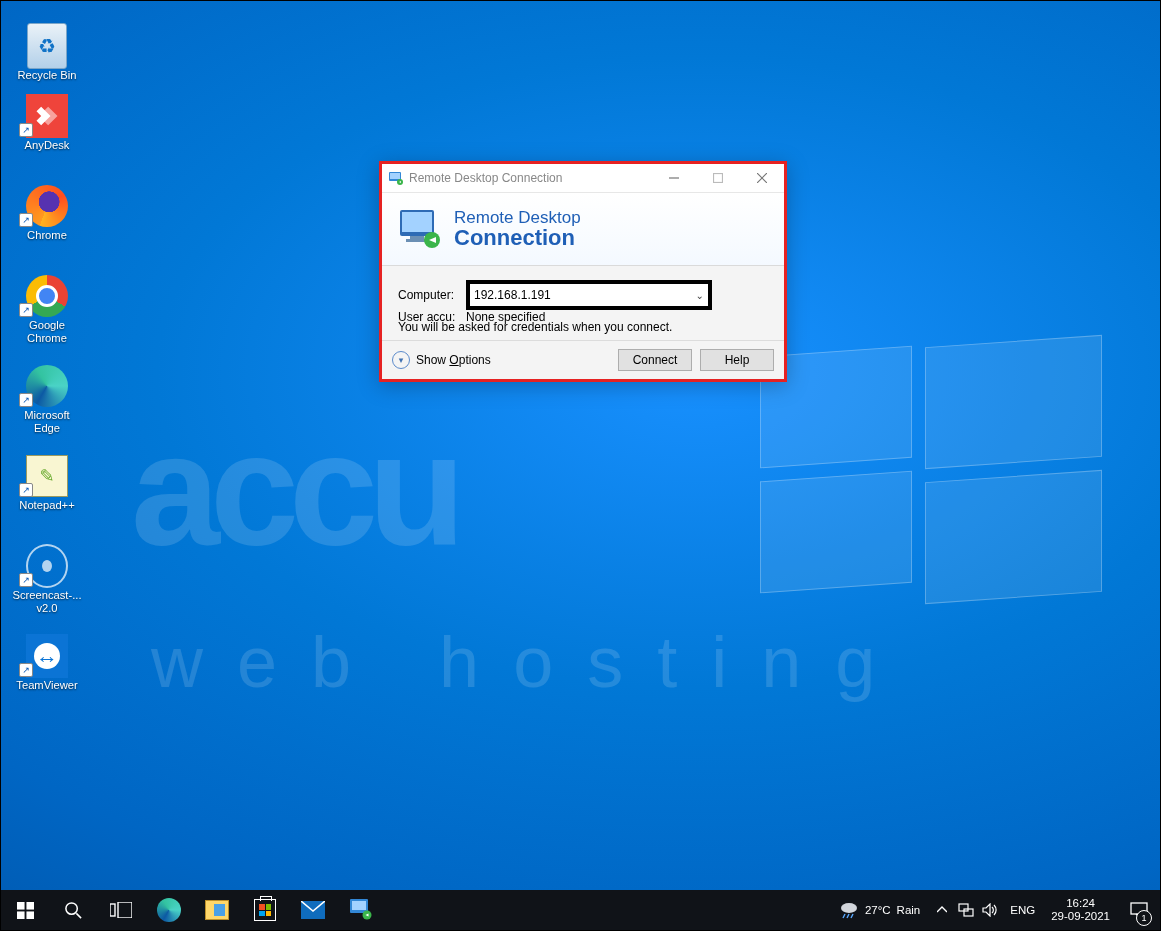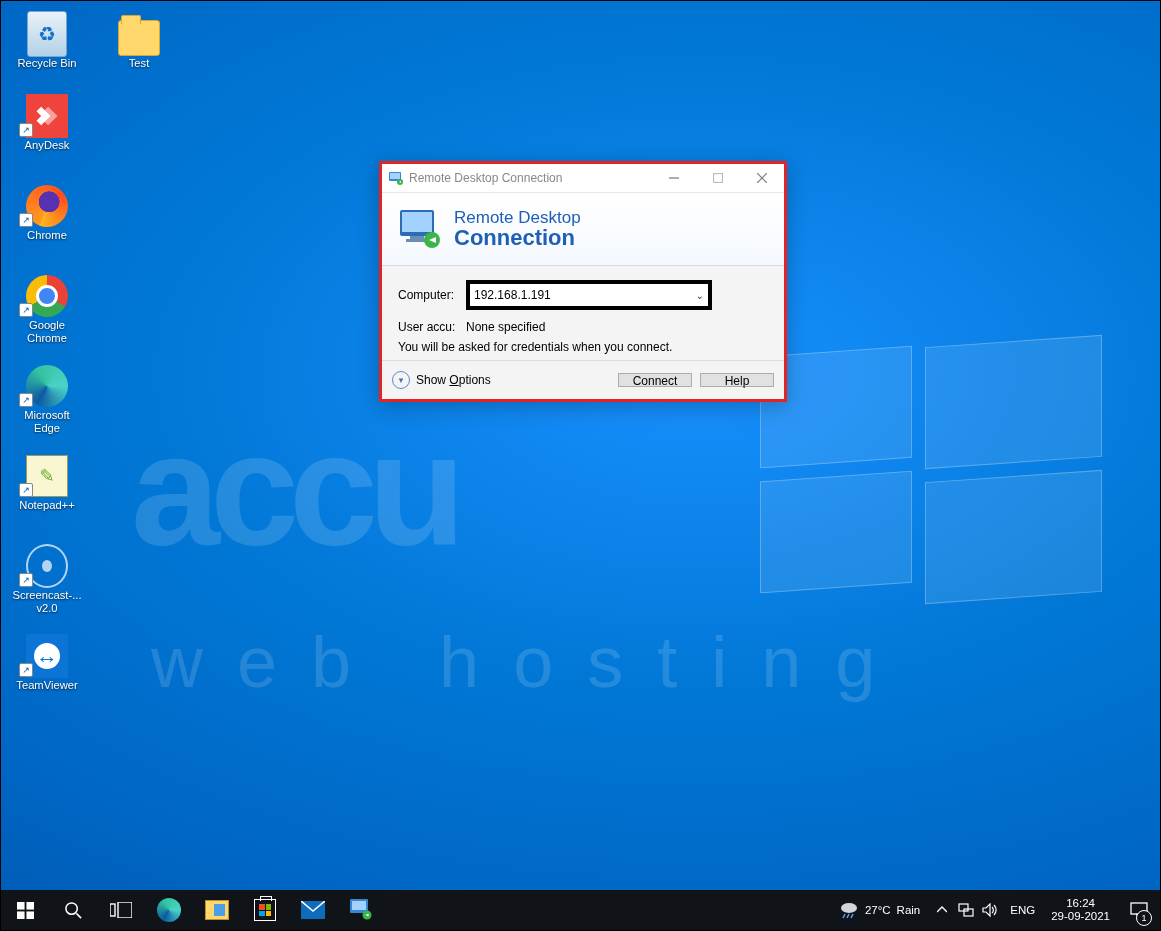--- a/index.html
+++ b/index.html
@@ -12,44 +12,44 @@
   .winlogo .tile{position:absolute;background:rgba(255,255,255,.10);border:1px solid rgba(255,255,255,.25);}
   .winlogo .tl{left:0;top:10px;width:150px;height:110px;transform:skewY(-4deg);}
   .winlogo .tr{left:165px;top:0;width:175px;height:120px;transform:skewY(-4deg);}
   .winlogo .bl{left:0;top:135px;width:150px;height:110px;transform:skewY(-4deg);}
   .winlogo .br{left:165px;top:135px;width:175px;height:120px;transform:skewY(-4deg);}
   .di{width:76px;height:76px;display:flex;flex-direction:column;align-items:center;justify-content:flex-start;cursor:pointer;position:relative;}
   .di .ico{width:42px;height:42px;display:flex;align-items:center;justify-content:center;border-radius:4px;}
   .di .lbl{color:#fff;text-align:center;font-size:11.2px;line-height:13px;margin-top:2px;text-shadow:0 1px 2px rgba(0,0,0,.7);padding:0 2px;}
   .shortcut-arrow{position:absolute;left:10px;top:28px;width:12px;height:12px;background:#fff;border:1px solid #888;border-radius:2px;display:flex;align-items:center;justify-content:center;font-size:9px;color:#0a57b3;}
   
-  .top-row{position:absolute;left:8px;top:12px;display:flex;gap:16px;}
+  .top-row{position:absolute;left:8px;top:24px;display:flex;gap:16px;}
   .left-col{position:absolute;left:8px;top:94px;display:flex;flex-direction:column;gap:14px;}
   
   .dialog-wrap{position:absolute;left:378px;top:160px;width:402px;border:3px solid #e62222;background:#fff;box-shadow:0 4px 20px rgba(0,0,0,.25);}
   .dlg-titlebar{height:28px;background:#fff;display:flex;align-items:center;border-bottom:1px solid #e7e7e7;}
   .dlg-title{flex:1;display:flex;align-items:center;padding-left:6px;color:#888;font-size:12px;}
   .dlg-title svg{margin-right:5px;}
   .win-btn{width:44px;height:28px;display:flex;align-items:center;justify-content:center;color:#777;cursor:pointer;}
   .dlg-banner{height:72px;background:linear-gradient(#fff,#f4f9ff);display:flex;align-items:center;padding-left:14px;border-bottom:1px solid #dadada;}
   .banner-text{margin-left:10px;}
   .banner-text .l1{color:#1f5fb6;font-size:17px;font-weight:400;line-height:1.05;}
   .banner-text .l2{color:#1f5fb6;font-size:22px;font-weight:700;line-height:1.05;}
-  .dlg-body{padding:14px 16px 6px;background:#f4f4f4;display:flex;flex-direction:column;gap:10px;}
+  .dlg-body{padding:14px 16px 6px;background:#f4f4f4;display:flex;flex-direction:column;}
   .row{display:flex;align-items:center;}
   .row .rlabel{width:68px;color:#000;font-size:12px;}
   .combo{flex:1;max-width:230px;height:22px;border:4px solid #000000;background:#fff;display:flex;align-items:center;padding:0 4px;justify-content:space-between;font-size:12px;}
   .combo .chev{font-size:10px;color:#444;}
   .username-val{font-size:12px;color:#000;}
   .hint{font-size:12px;color:#000;margin-top:-4px;}
   .dlg-footer{height:38px;background:#f4f4f4;border-top:1px solid #dcdcdc;display:flex;align-items:center;padding:0 10px;gap:8px;}
   .expander{display:flex;align-items:center;gap:6px;cursor:pointer;color:#000;font-size:12px;}
   .expander .chev-circle{width:16px;height:16px;border:1px solid #5c8bcb;border-radius:50%;display:flex;align-items:center;justify-content:center;color:#4072b2;font-size:9px;}
   .spacer{flex:1;}
-  .btn{height:14px;min-width:74px;background:#e1e1e1;border:1px solid #adadad;font-size:12px;cursor:pointer;padding:0 6px;}
+  .btn{height:22px;min-width:74px;background:#e1e1e1;border:1px solid #adadad;font-size:12px;cursor:pointer;padding:0 6px;}
   
   .taskbar{position:absolute;left:0;bottom:0;width:100%;height:40px;background:#101318;display:flex;align-items:center;color:#fff;}
   .tb-btn{height:52px;min-width:48px;display:flex;align-items:center;justify-content:center;cursor:pointer;}
   .tray{margin-left:auto;display:flex;align-items:center;height:40px;}
   .tray-text{font-size:11.5px;color:#fff;padding:0 8px;cursor:default;}
   .tray-ico{height:40px;width:24px;display:flex;align-items:center;justify-content:center;cursor:pointer;}
   .clock{text-align:center;font-size:11.5px;line-height:13px;padding:0 8px;cursor:pointer;}
   .notif{width:42px;height:40px;display:flex;align-items:center;justify-content:center;cursor:pointer;position:relative;}
   .notif .badge{position:absolute;right:8px;bottom:4px;width:14px;height:14px;border-radius:50%;border:1px solid #fff;font-size:9px;display:flex;align-items:center;justify-content:center;background:#101318;}
   
@@ -83,26 +83,20 @@
     <div class="tile br"></div>
 </div>
 
 <div class="top-row">
   <div class="di">
     <div class="ico">
         <div class="ico-recycle"></div>
       </div>
     <div class="lbl">Recycle Bin</div>
   </div>
-  <div class="di">
-    <div class="ico">
-        <div class="ico-folder"></div>
-      </div>
-    <div class="lbl">Test</div>
-  </div>
 </div>
 
 <div class="left-col">
   <div class="di">
     <div class="ico">
         <div class="ico-anydesk">
           <svg viewBox="0 0 24 24">
             <path fill="#fff" d="M7 4l8 8-8 8-4-4 4-4-4-4z"></path>
             <path fill="rgba(255,255,255,.5)" d="M13 4l8 8-8 8-4-4 4-4-4-4z"></path>
           </svg>

